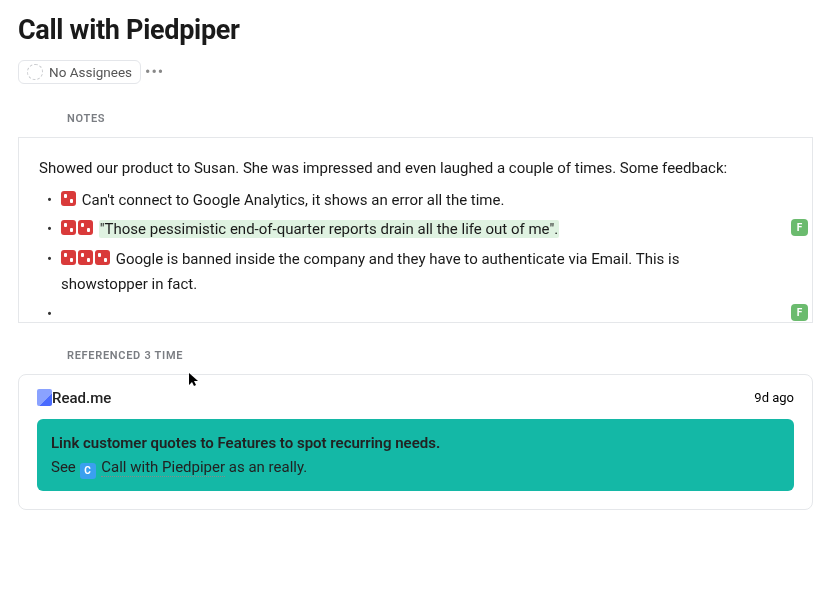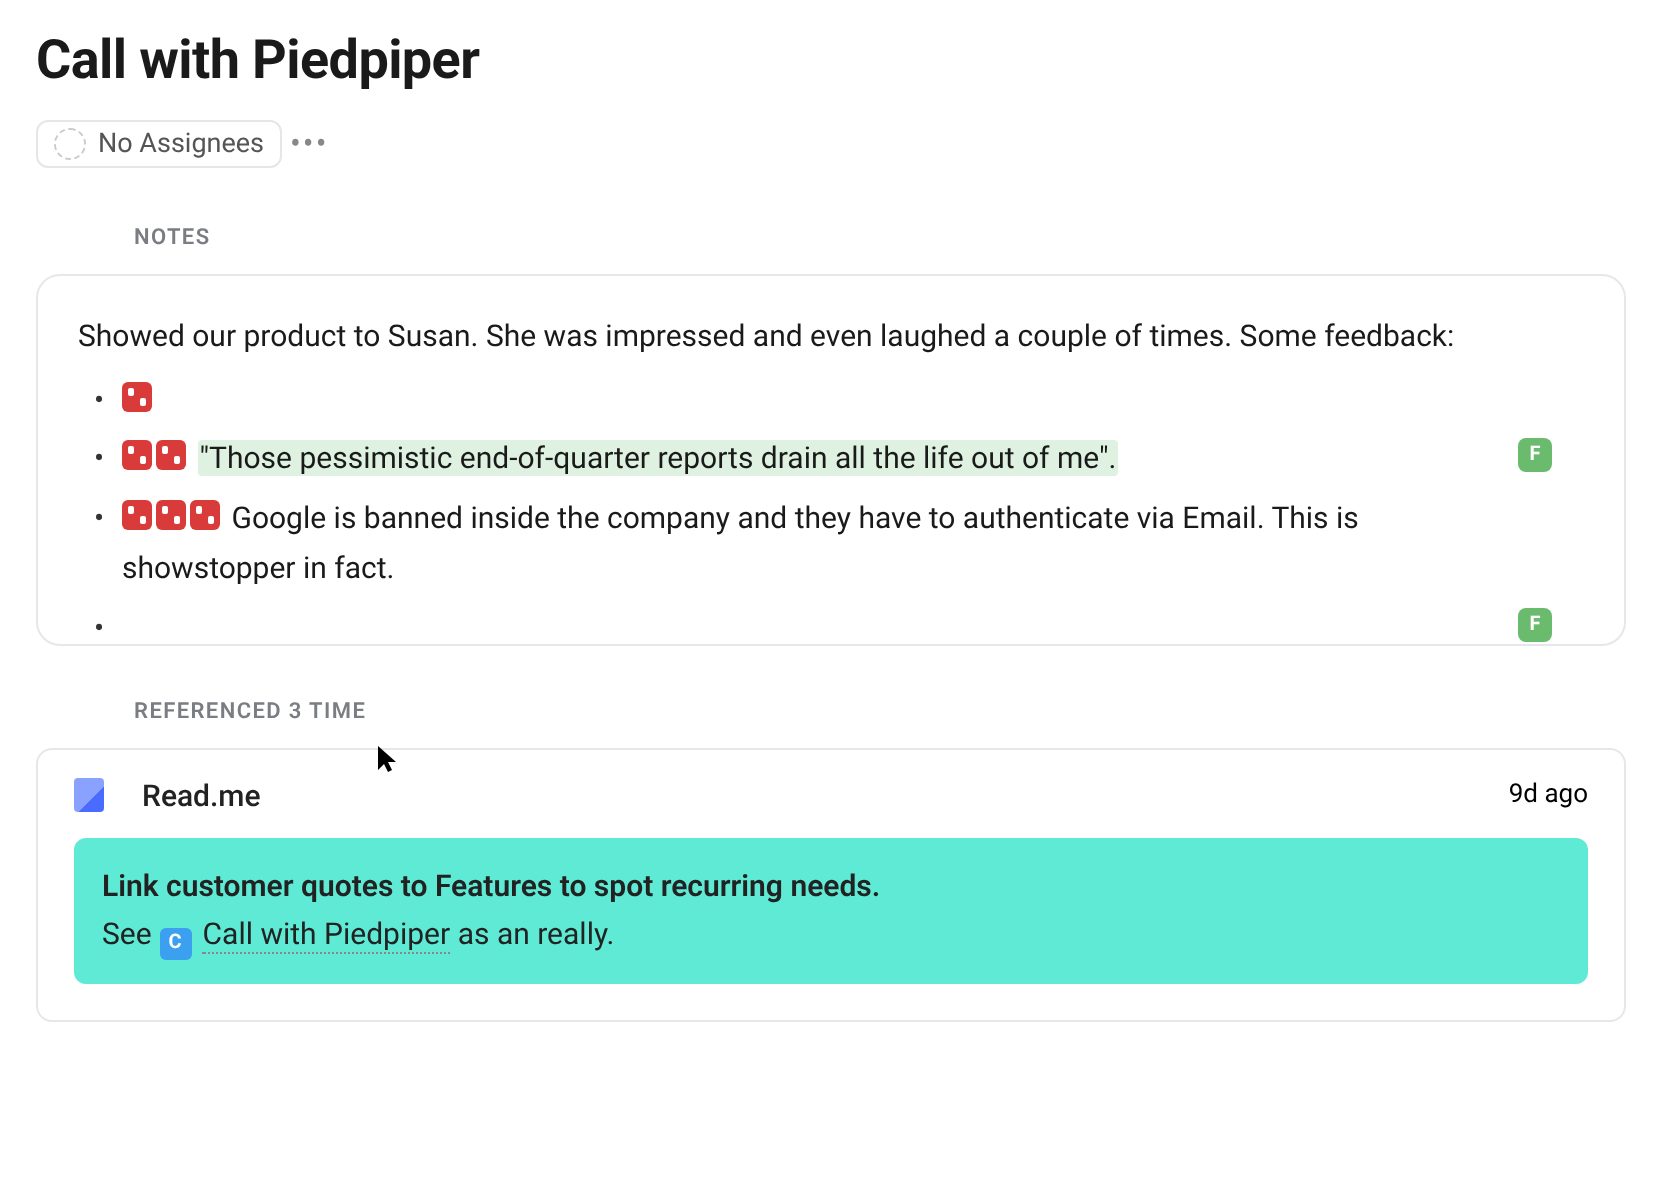--- a/index.html
+++ b/index.html
@@ -49,22 +49,22 @@
   .section-label {
     font-size: 11px;
     font-weight: 600;
     letter-spacing: 0.7px;
     color: #7a7d82;
     margin: 0 0 12px 12px;
     padding-left: 37px;
   }
   .card {
     border: 1px solid #e5e7ea;
-    border-radius: 12px;
-    padding: 18px 36px 20px 20px;
+    border-radius: 0;
+    padding: 18px 4px 20px 20px;
     margin-bottom: 26px;
     position: relative;
   }
   .notes-body {
     font-size: 15px;
     line-height: 1.7;
     color: #1a1a1a;
   }
   .notes-body ul {
     list-style: none;
@@ -131,41 +131,41 @@
     pointer-events: none;
   }
   .ref-card {
     border: 1px solid #e5e7ea;
     border-radius: 8px;
     padding: 14px 18px 18px 18px;
   }
   .ref-header {
     display: flex;
     align-items: center;
-    gap: 19px;
+    gap: 0;
     margin-bottom: 12px;
   }
   .doc-icon {
     width: 15px; height: 17px;
     background: linear-gradient(135deg,#8aa2ff 60%,#4a6bff 60%);
     border-radius: 2px;
     position: relative;
   }
   .ref-title {
     font-size: 15px;
     font-weight: 500;
     color: #222;
     flex: 1;
   }
   .ref-time {
     font-size: 13px;
     color: #000000;
   }
   .ref-quote {
-    background: #5eead4;
+    background: #14b8a6;
     border-radius: 6px;
     padding: 12px 14px;
     font-size: 15px;
     line-height: 1.6;
     color: #222;
   }
   .ref-quote .lead {
     font-weight: 600;
   }
   .c-badge {
@@ -198,21 +198,21 @@
   </div>
   <div class="more-btn">•••</div>
 </div>
 
 <div class="section-label">NOTES</div>
 
 <div class="card">
   <div class="notes-body">
     <div>Showed our product to Susan. She was impressed and even laughed a couple of times. Some feedback:</div>
     <ul id="notes-list">
-        <li><span class="bullet-dot">•</span><span class="emoji"></span> </li>
+        <li><span class="bullet-dot">•</span><span class="emoji"></span> <span>Can't connect to Google Analytics, it shows an error all the time.</span></li>
         <li><span class="bullet-dot">•</span><span class="emoji"></span><span class="emoji"></span> <span class="hl">"Those pessimistic end-of-quarter reports drain all the life out of me".</span><span class="feature-tag">F</span></li>
         <li><span class="bullet-dot">•</span><span class="emoji"></span><span class="emoji"></span><span class="emoji"></span> <span>Google is banned inside the company and they have to authenticate via Email. This is showstopper in fact.</span></li>
         <li><span class="bullet-dot">•</span><span class="feature-tag">F</span></li>
       </ul>
   </div>
   <svg class="cursor-arrow" viewBox="0 0 10 14">
     <path d="M0 0 L0 12 L3 9 L5 13 L7 12 L5 8 L9 8 Z" fill="#000"></path>
   </svg>
 </div>
 

